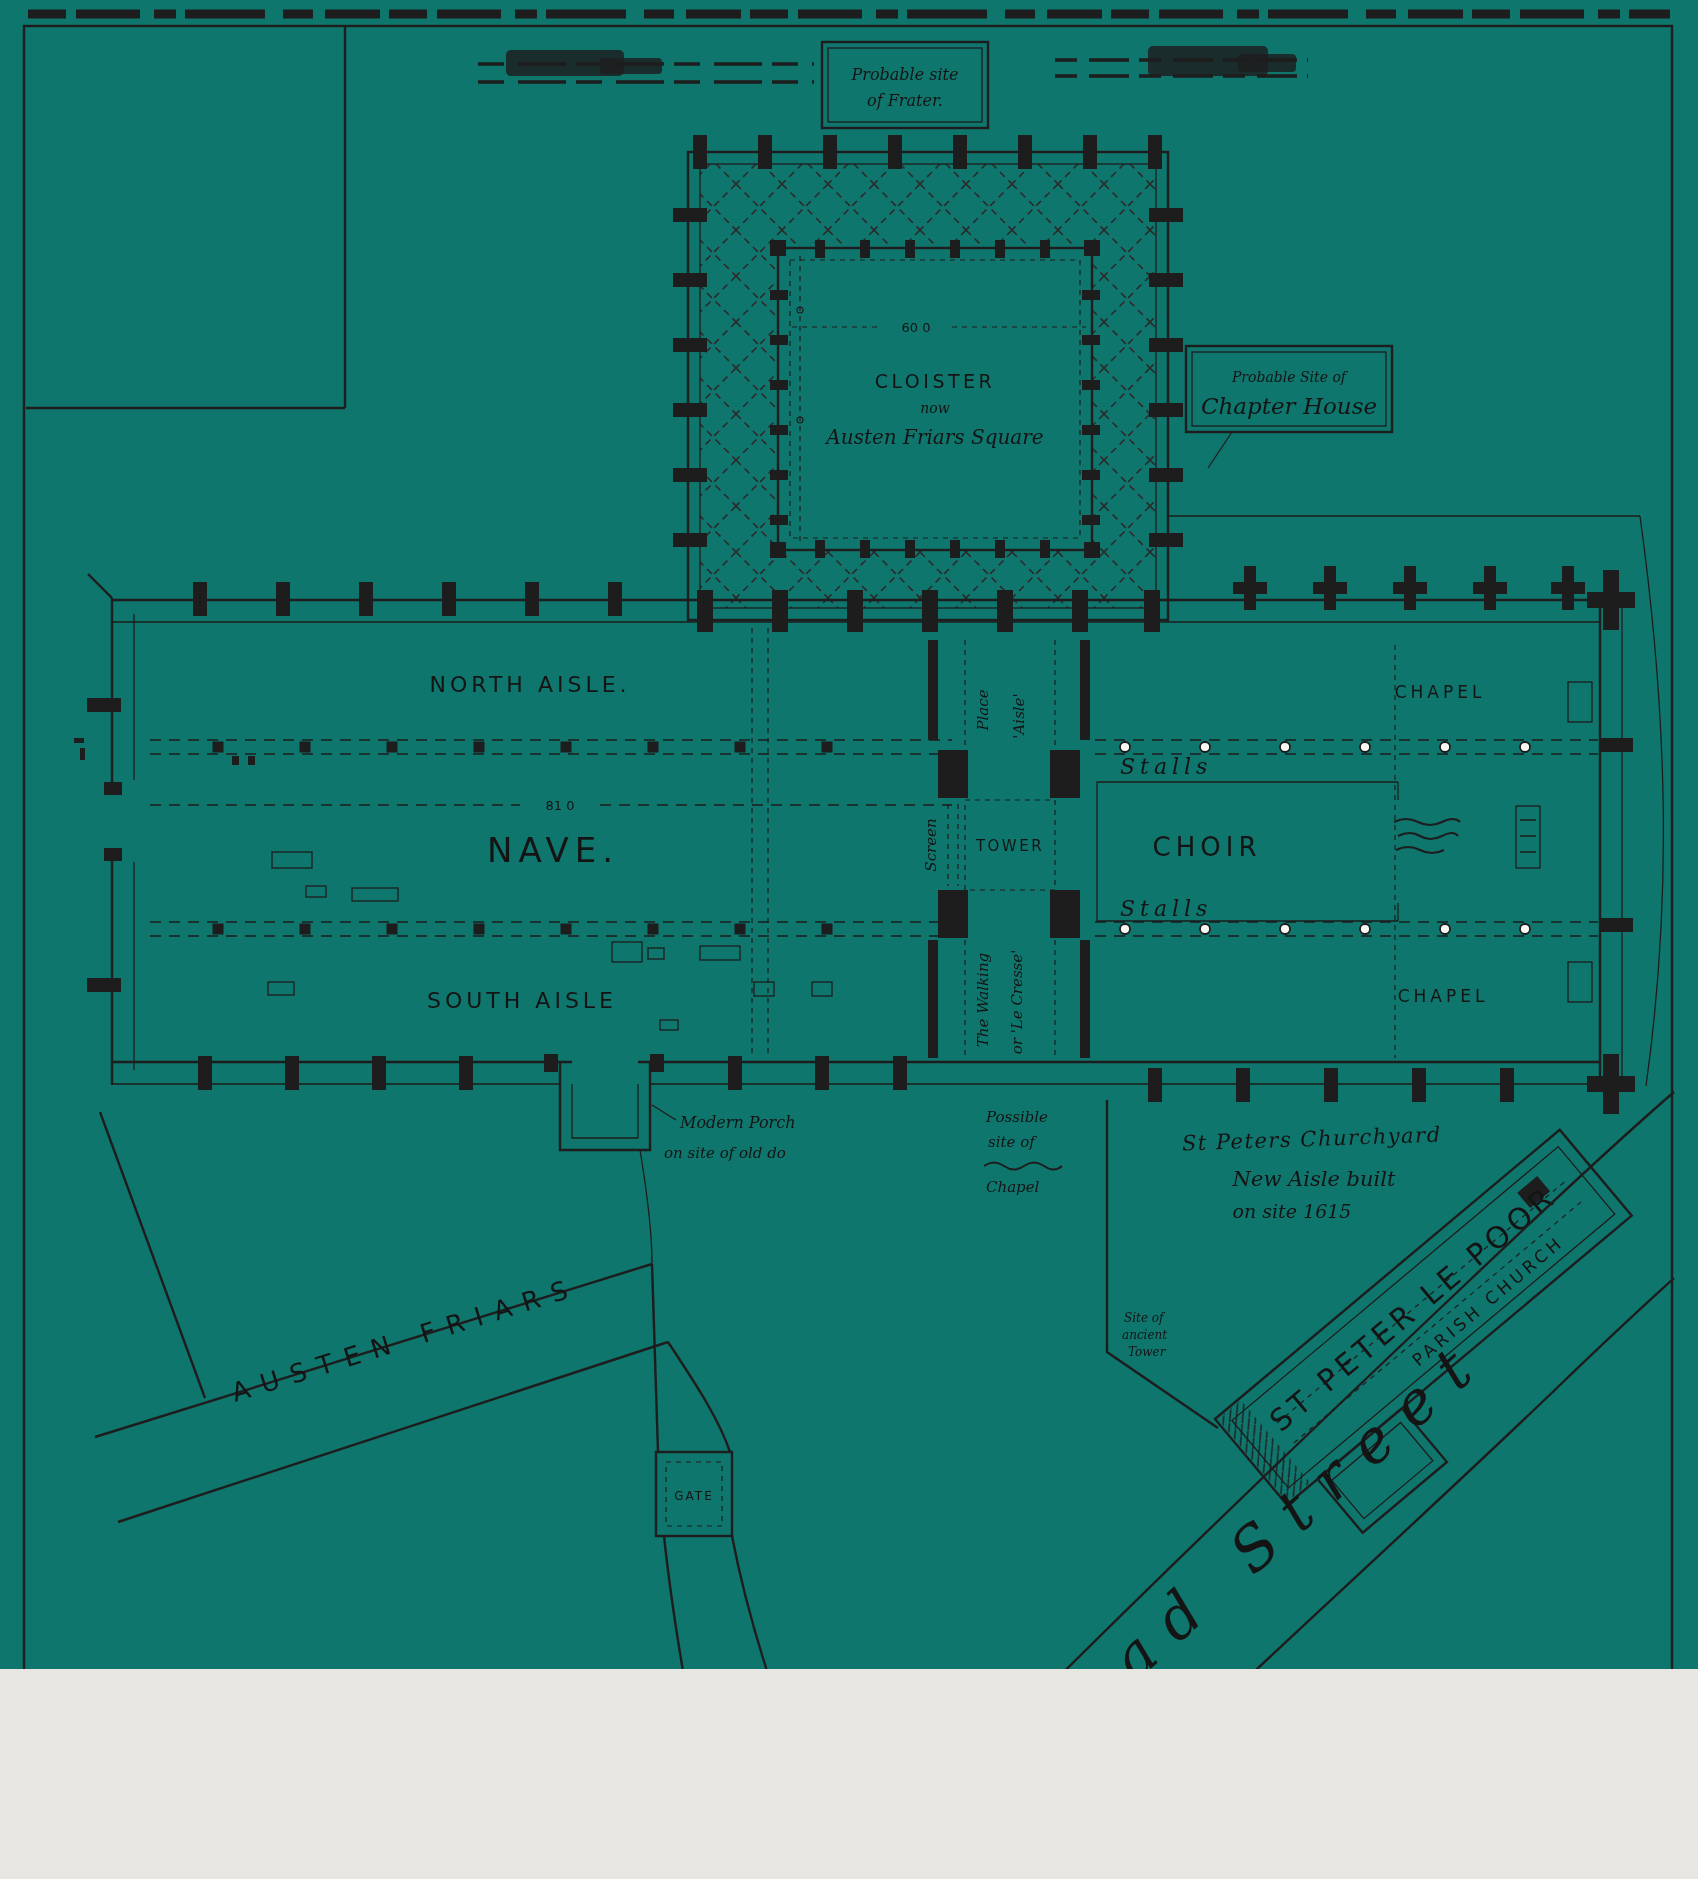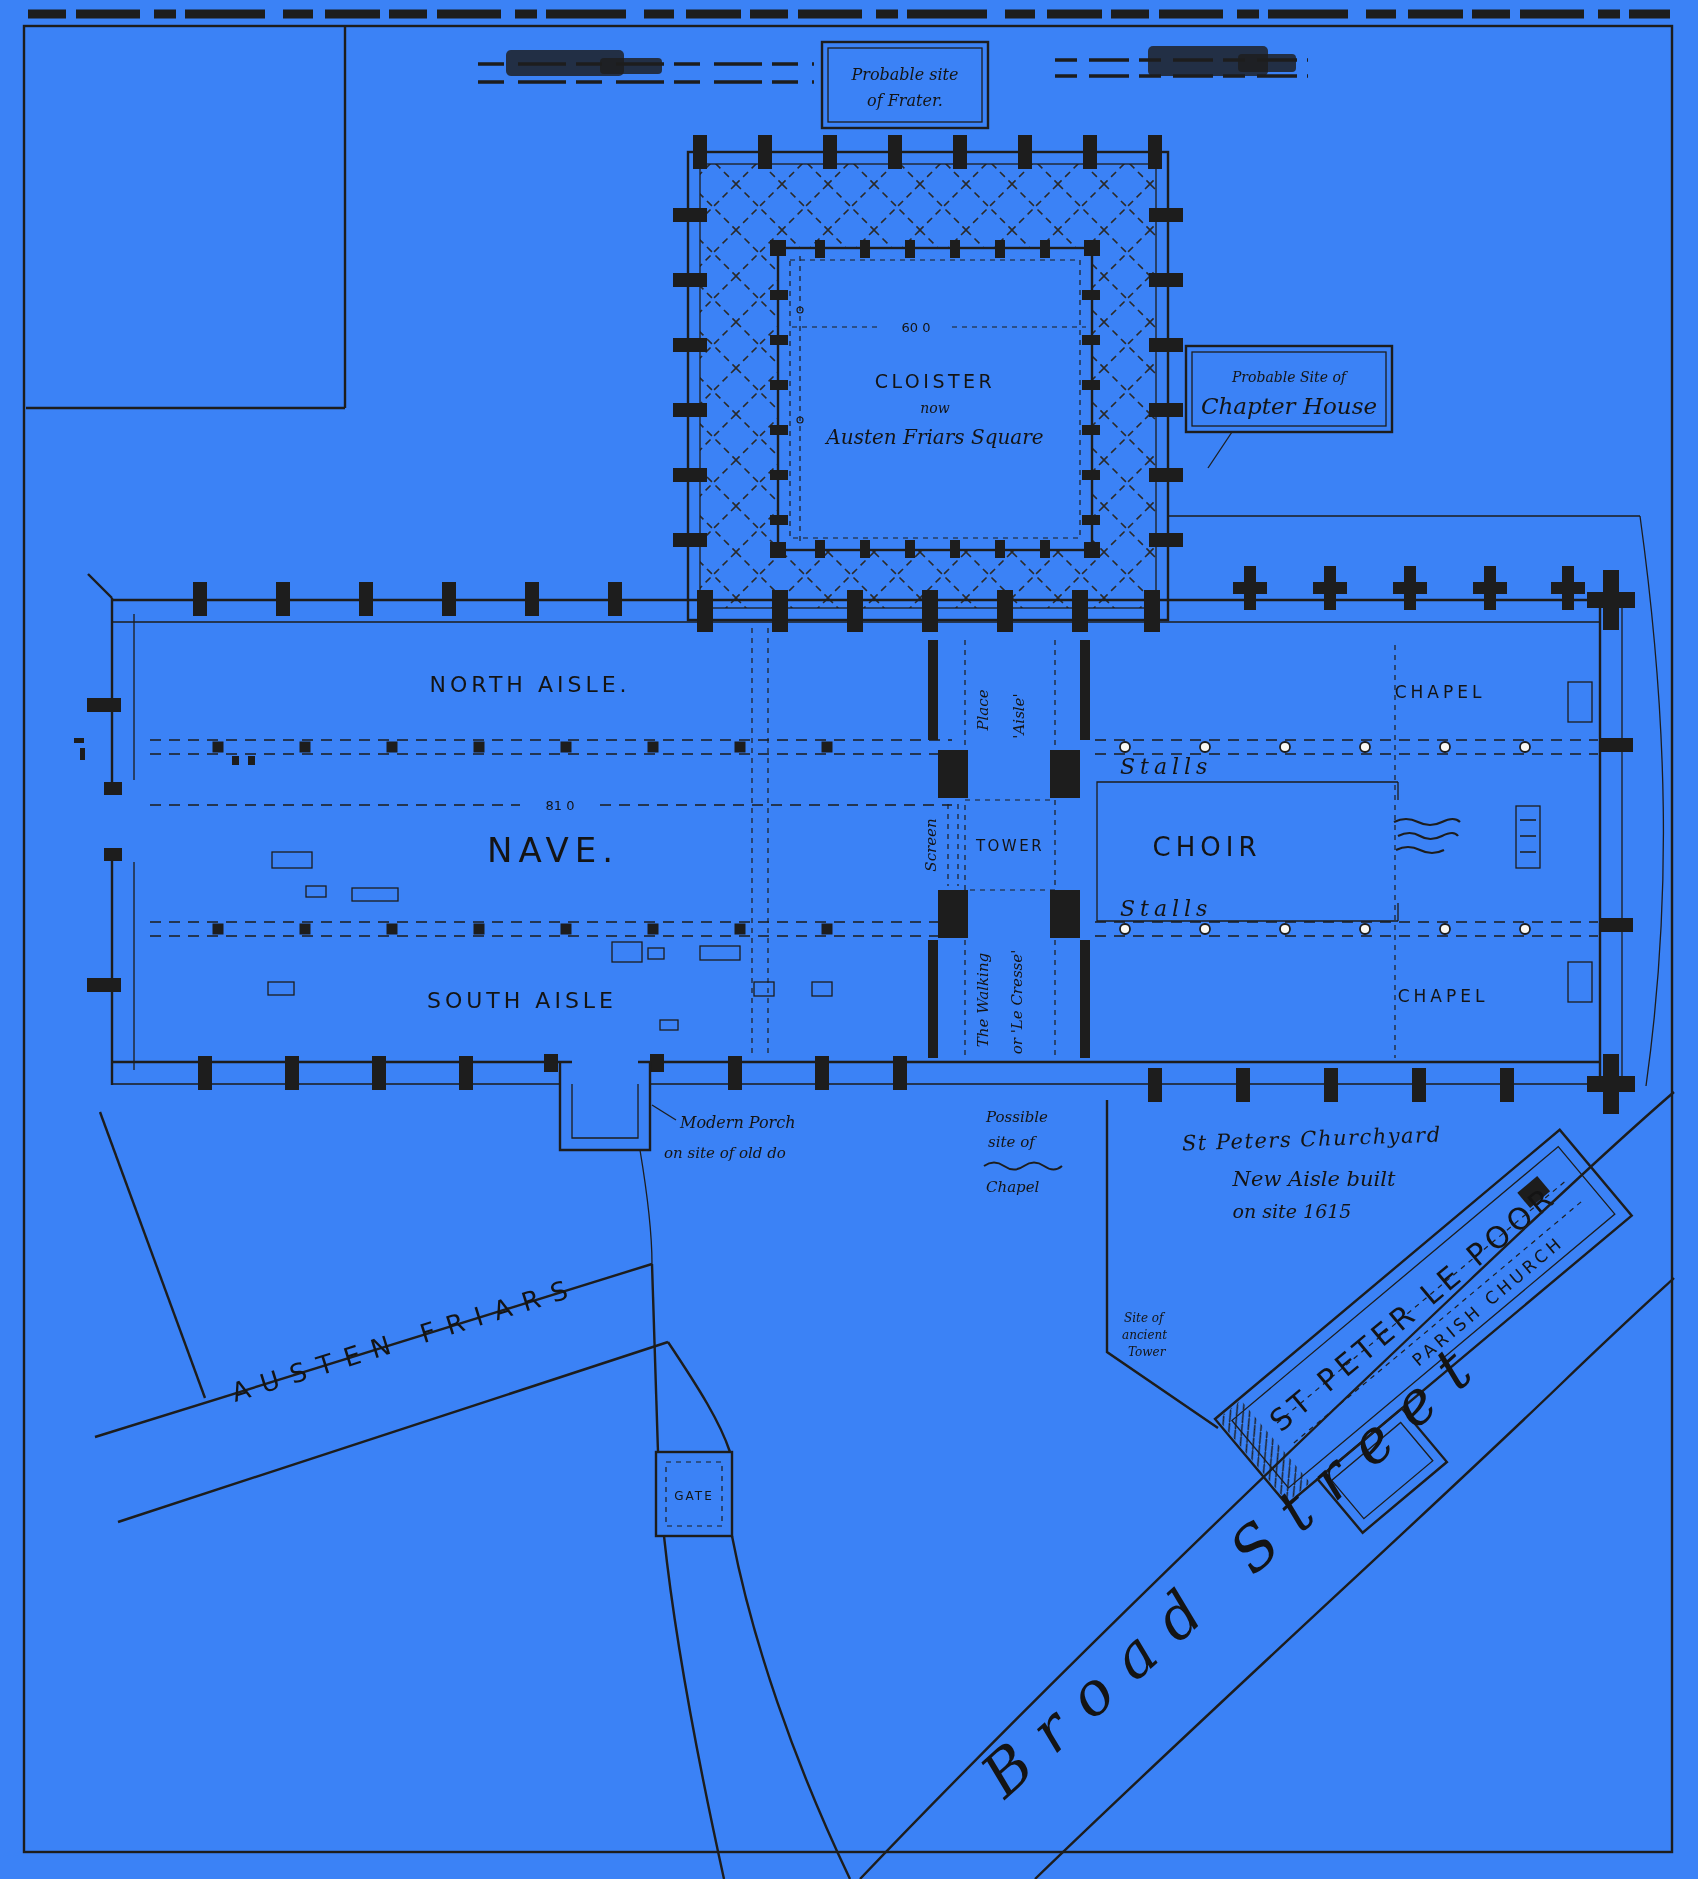--- a/index.html
+++ b/index.html
@@ -1,18 +1,18 @@
 <!DOCTYPE html>
 <html><head>
 <meta charset="utf-8">
 <style>
   html,body { margin:0; padding:0; background:#e8e6e0; }
   #plan-wrap {
-    position:relative; width:1698px; height:1879px;
-    background:#3b82f6; overflow:hidden;
+    position:relative; width:1698px; height:1669px;
+    background:#0f766e; overflow:hidden;
     font-family:"DejaVu Sans", sans-serif;
   }
   svg { display:block; }
   .ln  { stroke:#1d1d1d; fill:none; stroke-width:2.4; }
   .ln1 { stroke:#1d1d1d; fill:none; stroke-width:1.3; }
   .lnD { stroke:#1d1d1d; fill:none; stroke-width:1.7; stroke-dasharray:11 8; }
   .lnD2{ stroke:#1d1d1d; fill:none; stroke-width:1.2; stroke-dasharray:5 5; }
   .blk { fill:#1d1d1d; stroke:none; }
   .smudge { fill:#1d1d1d; opacity:.82; }
   text { fill:#141414; }

